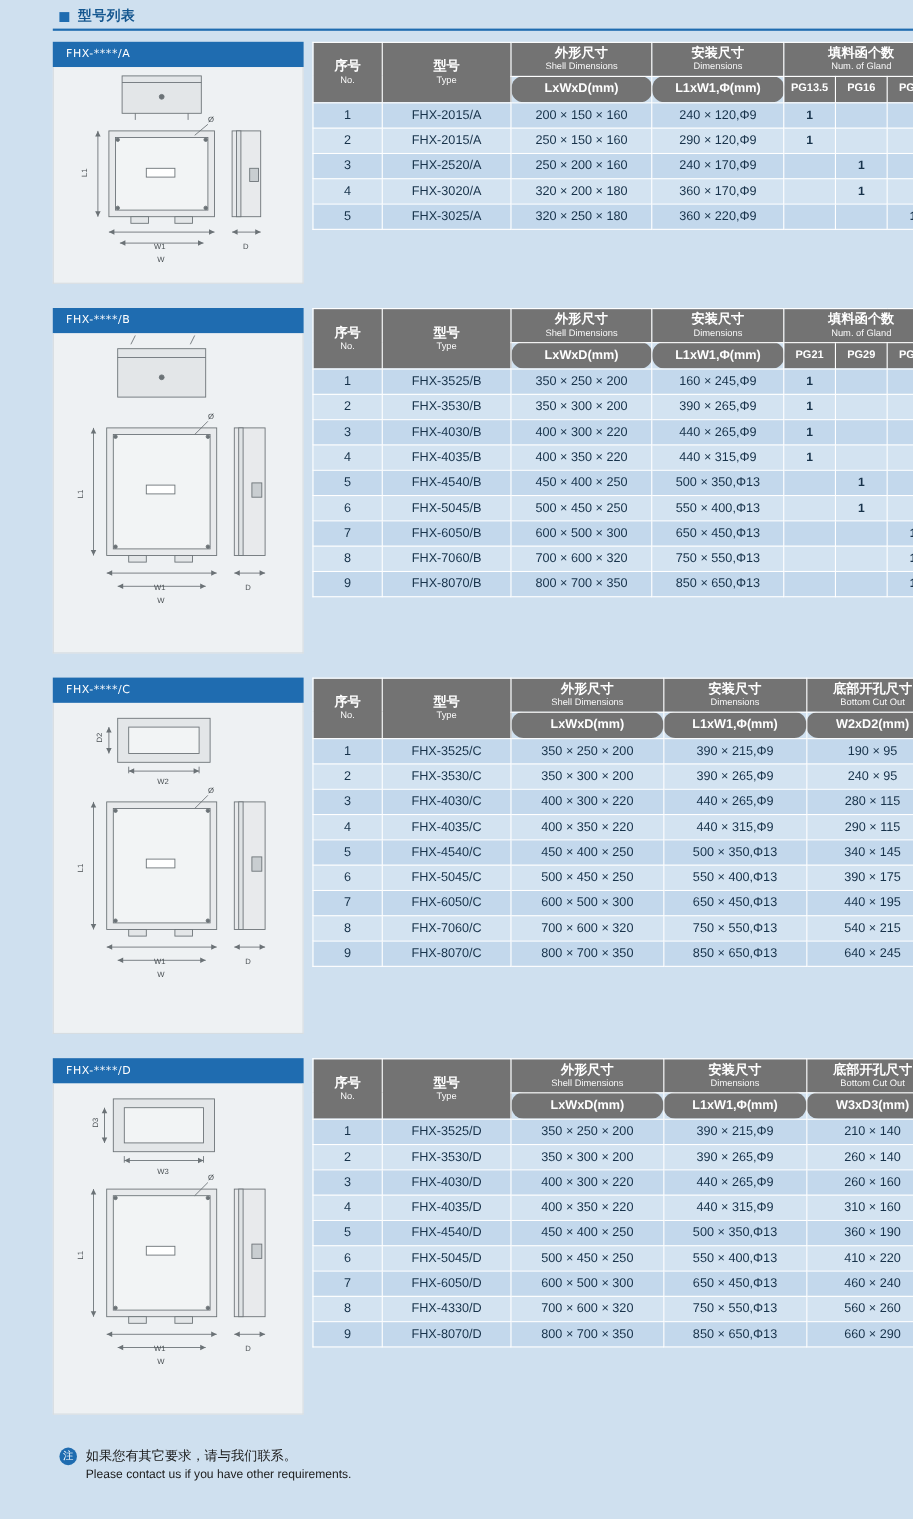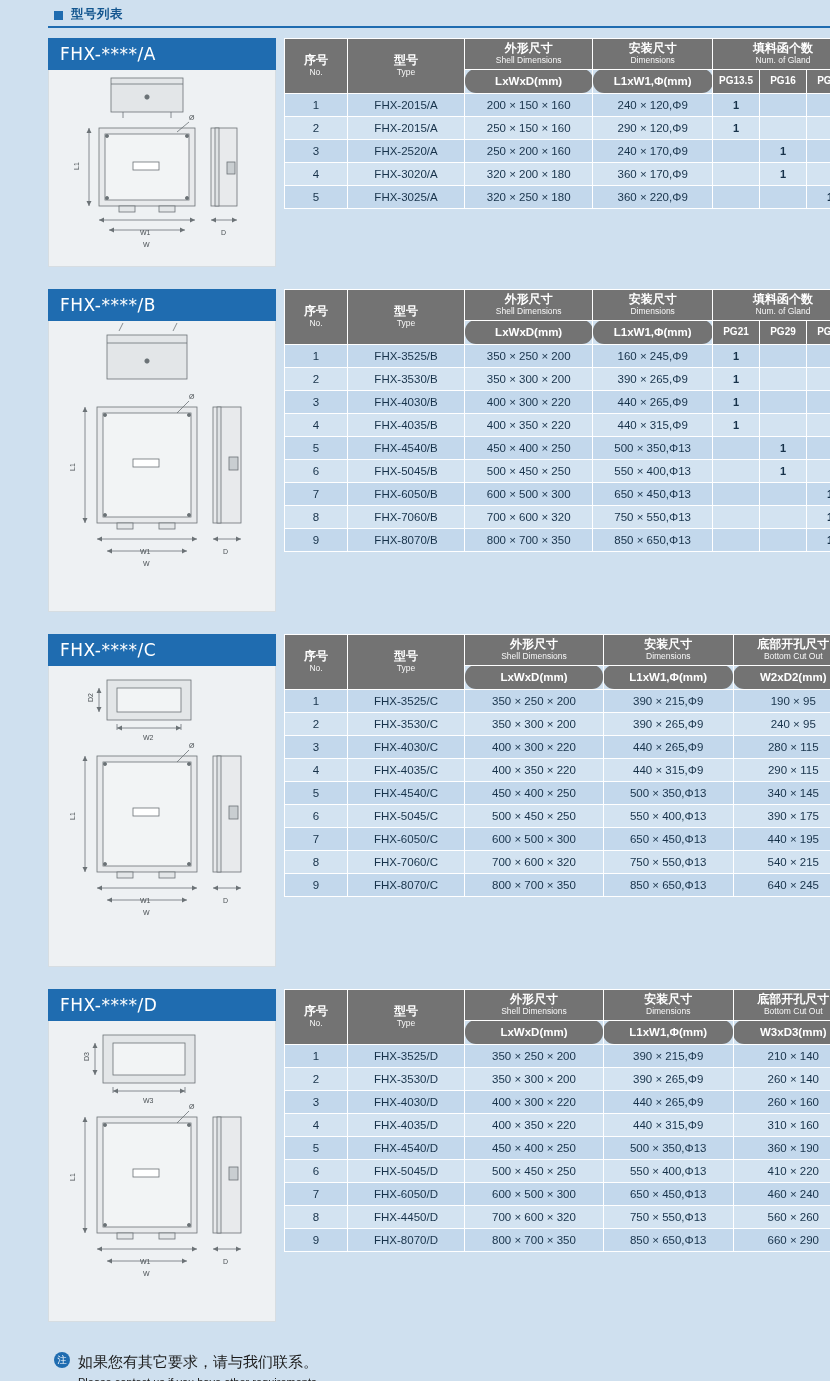--- a/index.html
+++ b/index.html
@@ -39,21 +39,21 @@
     gap:8px;
     margin-bottom:22px;
     padding:0 4px;
   }
   .left-col{
     width:228px;flex:0 0 228px;
   }
   .model-head{
     background:#1f6cb0;
     color:#fff;
-    font-size:17px;
+    font-size:10px;
     letter-spacing:.5px;
     padding:6px 0 6px 12px;
     font-family:"DejaVu Sans", sans-serif;
   }
   .fig-box{
     background:#eef1f3;
     border:1px solid #d6dde2;
     border-top:none;
     height:196px;
     position:relative;
@@ -102,21 +102,21 @@
   .footer{
     display:flex;gap:8px;align-items:flex-start;
     padding:6px 10px 0 10px;
   }
   .note-badge{
     width:16px;height:16px;border-radius:50%;
     background:#1f6cb0;color:#fff;
     font-size:9.5px;line-height:16px;text-align:center;
     flex:0 0 16px;margin-top:2px;
   }
-  .footer .lines div{font-size:15px;color:#1b1b1b;line-height:1.6;}
+  .footer .lines div{font-size:12px;color:#1b1b1b;line-height:1.6;}
   .footer .lines div.en{font-size:11px;}
 
   
   .fig-box svg{display:block;margin:0 auto;}
 </style>
 </head>
 <body>
 
 <div class="page">
 
@@ -697,21 +697,21 @@
             </tr>
           <tr>
               <td class="no">7</td>
               <td class="type">FHX-6050/D</td>
               <td>600 × 500 × 300</td>
               <td>650 × 450,Φ13</td>
               <td>460 × 240</td>
             </tr>
           <tr>
               <td class="no">8</td>
-              <td class="type">FHX-4450/D</td>
+              <td class="type">FHX-4330/D</td>
               <td>700 × 600 × 320</td>
               <td>750 × 550,Φ13</td>
               <td>560 × 260</td>
             </tr>
           <tr>
               <td class="no">9</td>
               <td class="type">FHX-8070/D</td>
               <td>800 × 700 × 350</td>
               <td>850 × 650,Φ13</td>
               <td>660 × 290</td>

